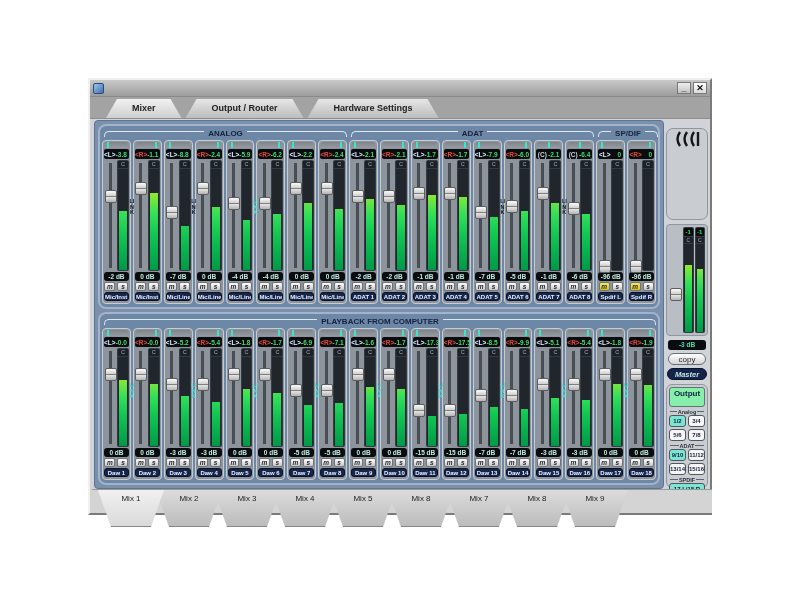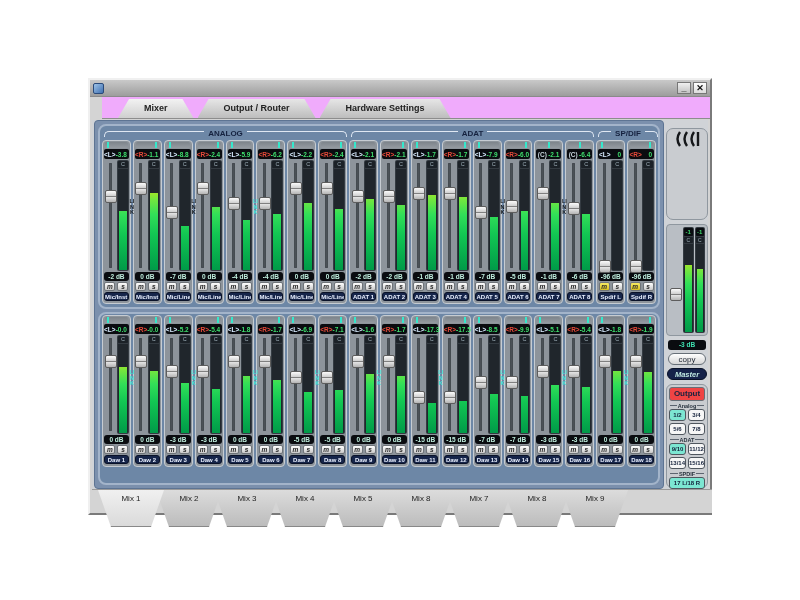--- a/index.html
+++ b/index.html
@@ -10,21 +10,21 @@
   .window { position:absolute; left:88px; top:78px; width:624px; height:437px;
             background:#d4d4d4; border:2px solid; border-color:#f0f0f0 #7a7a7a #7a7a7a #f0f0f0; }
   .titlebar { height:17px; background:linear-gradient(#c9c9c9,#9d9d9d); display:flex; align-items:center; padding:0 3px; border-bottom:1px solid #8a8a8a; }
   .app-icon { width:11px; height:11px; background:linear-gradient(135deg,#9fc4e8,#3f6fb0); border:1px solid #2a4a7a; border-radius:2px; }
   .tspacer { flex:1; }
   .win-btn { width:14px; height:12px; margin-left:2px; text-align:center; font-size:9px; line-height:11px; font-weight:bold; color:#111;
              background:linear-gradient(#efefef,#c2c2c2); border:1px solid #777; }
   .win-btn.close { background:linear-gradient(#ffffff,#dcdcdc); }
 
   
-  .tabstrip { height:22px; background:#f0abfc; display:flex; align-items:flex-end; padding-left:16px; border-bottom:1px solid #8d8d8d;margin-left:12px; }
+  .tabstrip { height:22px; background:#a3a3a3; display:flex; align-items:flex-end; padding-left:16px; border-bottom:1px solid #8d8d8d; }
   .tab { height:19px; line-height:19px; padding:0 26px; margin-right:4px; font-size:9px; font-weight:bold; color:#222;
          background:linear-gradient(#e6e6e6,#bdbdbd); clip-path:polygon(11px 0, calc(100% - 11px) 0, 100% 100%, 0 100%); }
   .tab.active { background:linear-gradient(#f2f2f2,#cfcfcf); }
 
   
   .content { position:absolute; left:2px; top:40px; width:616px; height:371px; background:#d0d3d7; }
   .mix-bg { position:absolute; left:2px; top:0; width:570px; height:369px; background:#7b90ad; border:1px solid #5d7493; border-radius:4px; }
   .panel { position:absolute; left:3px; width:562px; background:#6d87a6; border:2px solid #a3b4ca; border-radius:8px; }
   .panel.top { top:3px; height:185px; }
   .panel.playback { top:191px; height:173px; }
@@ -86,21 +86,21 @@
   .m-read { height:8px; background:#0a0c10; border-radius:1px; color:#3fdf6e; font-size:6px; font-weight:bold; line-height:8px; text-align:center; }
   .m-clip { height:6px; margin-top:1px; background:#1b2127; border-radius:1px; color:#9fb0ba; font-size:5px; line-height:6px; text-align:center; }
   .m-meter { position:relative; flex:1; margin-top:1px; background:#20262c; overflow:hidden; }
   .master-gain { position:absolute; left:576px; top:220px; width:38px; height:10px; background:#0a0c10; border-radius:3px; color:#3fe0b0; font-size:6.5px; font-weight:bold; line-height:10px; text-align:center; }
   .mute-btn { position:absolute; left:576px; top:233px; width:38px; height:12px; background:linear-gradient(#ffffff,#d6d6d6); border:1px solid #676f77; border-radius:6px;
               font-size:8px; color:#1d2430; text-align:center; line-height:11px; }
   .master-label { position:absolute; left:575px; top:248px; width:40px; height:12px; background:#15224a; border:1px solid #0a1228; border-radius:6px;
                   color:#bfe8e0; font-size:7.5px; font-weight:bold; font-style:italic; text-align:center; line-height:11px; }
 
   .output-panel { position:absolute; left:574px; top:264px; width:42px; height:104px; background:#c9ccd0; border:1px solid #8f979f; border-radius:6px; padding:2px; }
-  .out-title { height:14px; background:#ef4444; border:1px solid #676f77; border-radius:3px; font-size:8px; font-weight:bold; color:#15223f; text-align:center; line-height:11px; }
+  .out-title { height:20px; background:#86efac; border:1px solid #676f77; border-radius:3px; font-size:8px; font-weight:bold; color:#15223f; text-align:center; line-height:11px; }
   .og-label { display:flex; align-items:center; height:7px; font-size:5.5px; font-weight:bold; color:#27313d; margin-top:1px; }
   .og-label::before, .og-label::after { content:""; flex:1; border-top:1px solid #5d6570; margin:0 1px; }
   .out-grid { display:grid; grid-template-columns:1fr 1fr; gap:2px; }
   .out-btn { height:12px; background:#f6f6f6; border:1px solid #4f565e; border-radius:3px; font-size:6px; font-weight:bold; color:#13203a; line-height:11px; text-align:center; white-space:nowrap; overflow:hidden; }
   .out-btn.active { background:#7ce6d2; }
   .out-btn.wide { grid-column:1 / -1; }
 
   
   .mixtabs { position:absolute; left:2px; bottom:0; width:620px; height:24px; background:#d4d4d4; display:flex; align-items:flex-start; padding-left:6px; border-top:1px solid #9a9a9a; }
   .mixtab { width:66px; height:37px; margin-right:-8px; font-size:8px; color:#222; text-align:center; line-height:18px;
@@ -654,20 +654,27 @@
                 <div class="ms">
                   <div class="msbtn on">m</div>
                   <div class="msbtn">s</div>
                 </div>
                 <div class="cname">Spdif R</div>
               </div>
             </div>
         </div>
 
         <div class="panel playback">
+          <div class="sec-heads">
+            <div class="sec-head pb">
+              <i class="bl l"></i>
+              <span>PLAYBACK FROM COMPUTER</span>
+              <i class="bl r"></i>
+            </div>
+          </div>
           <div class="strips" id="pb-strips">
               <div class="strip">
                 <div class="pan-slider">
                   <div class="pan-tick L"></div>
                 </div>
                 <div class="readout">
                   <div class="pan" style="display: inline-block;">&lt;L&gt;</div>
                   <div class="lvl" style="display: inline-block;">-0.0</div>
                 </div>
                 <div class="sbody">

